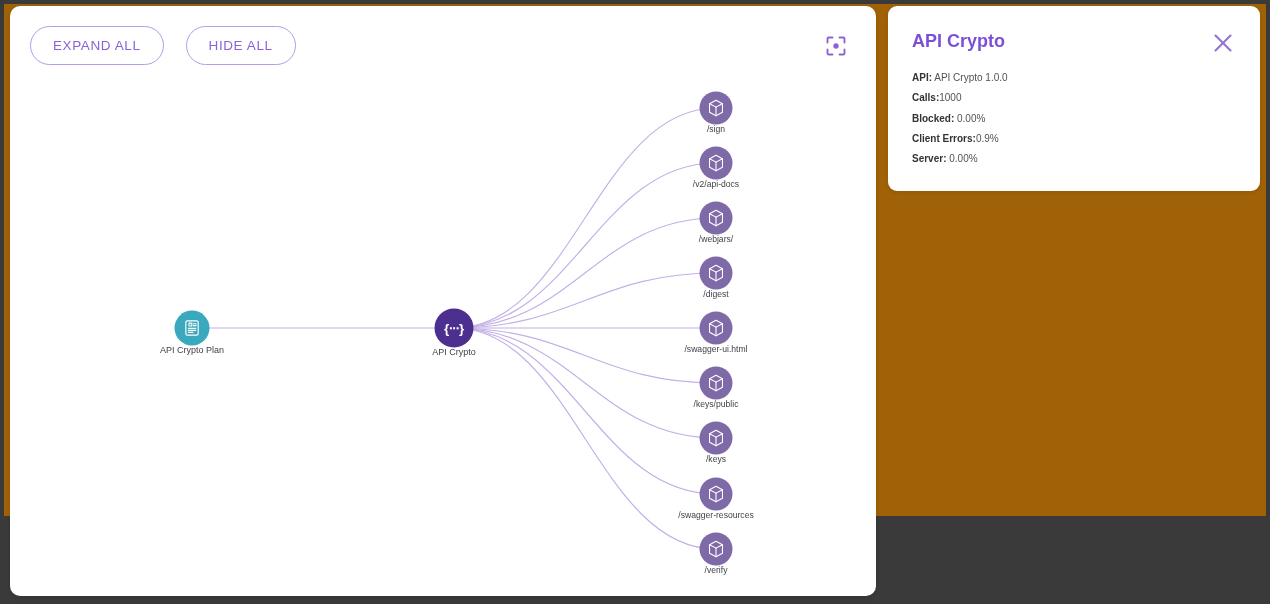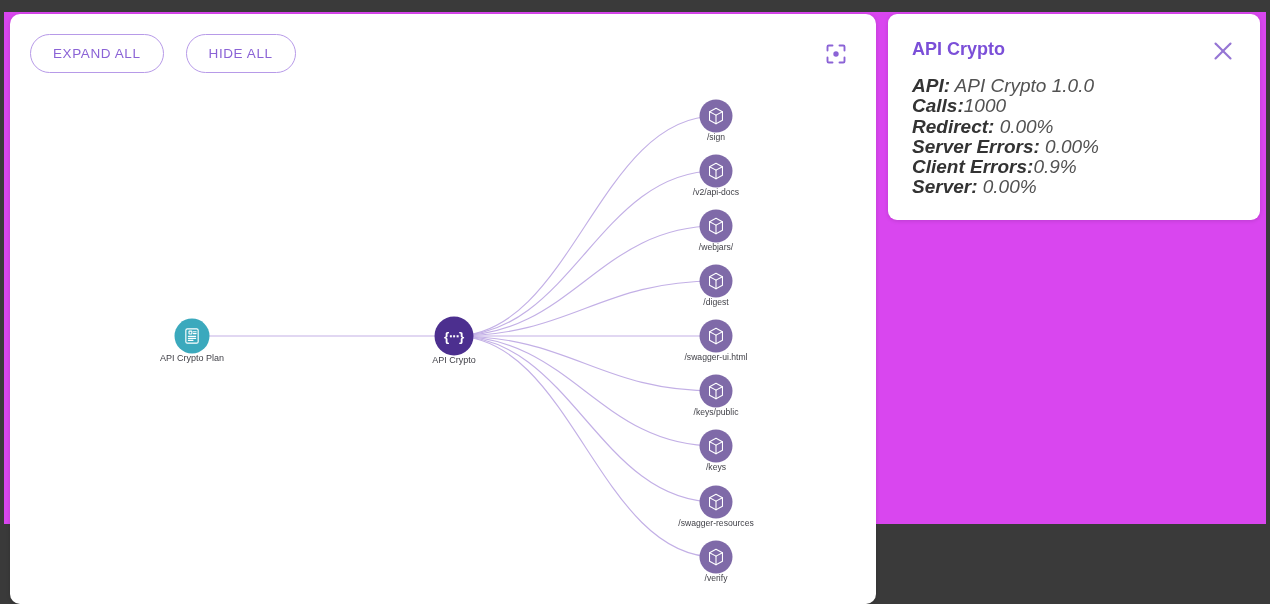--- a/index.html
+++ b/index.html
@@ -5,23 +5,22 @@
   * { box-sizing: border-box; margin: 0; padding: 0; }
   html, body {
     width: 1270px; height: 604px;
     background: #3a3a3a;
     font-family: "Liberation Sans", sans-serif;
     overflow: hidden;
   }
   #root {
     position: relative;
     width: 1270px; height: 520px;
-    background: #d946ef;
+    background: #a16207;
     border: 4px solid #3a3a3a;
-    margin-top: 8px;
   }
 
   
   #graph-card {
     position: absolute;
     left: 6px; top: 2px;
     width: 866px; height: 590px;
     background: #ffffff;
     border-radius: 10px;
     box-shadow: 0 1px 4px rgba(0,0,0,0.14);
@@ -97,25 +96,24 @@
     line-height: 1.1;
   }
   #close-btn {
     background: none; border: none; padding: 0;
     cursor: pointer;
     width: 26px; height: 26px;
     margin-top: -2px;
   }
   #panel-rows { margin-top: 12px; }
   .prow {
-    font-size: 19px;
+    font-size: 10px;
     color: #4a4a4a;
     line-height: 20.3px;
     white-space: nowrap;
-    font-style: italic;
   }
   .prow .k { font-weight: bold; color: #333333; }
   .prow .v { color: #525252; }
 </style>
 </head>
 <body>
 
 <div id="root">
 
   <div id="graph-card">
@@ -234,20 +232,19 @@
       <button id="close-btn">
         <svg width="26" height="26" viewBox="0 0 26 26" stroke="#9575d4" stroke-width="2.1" stroke-linecap="round" fill="none">
           <path d="M5.5 5.5 20.5 20.5"></path>
           <path d="M20.5 5.5 5.5 20.5"></path>
         </svg>
       </button>
     </div>
     <div id="panel-rows">
         <div class="prow"><span class="k">API:</span><span class="v"> API Crypto 1.0.0</span></div>
         <div class="prow"><span class="k">Calls:</span><span class="v">1000</span></div>
-        <div class="prow"><span class="k">Redirect:</span><span class="v"> 0.00%</span></div>
-        <div class="prow"><span class="k">Server Errors:</span><span class="v"> 0.00%</span></div>
+        <div class="prow"><span class="k">Blocked:</span><span class="v"> 0.00%</span></div>
         <div class="prow"><span class="k">Client Errors:</span><span class="v">0.9%</span></div>
         <div class="prow"><span class="k">Server:</span><span class="v"> 0.00%</span></div>
       </div>
   </div>
 
 </div>
 
 </body></html>

